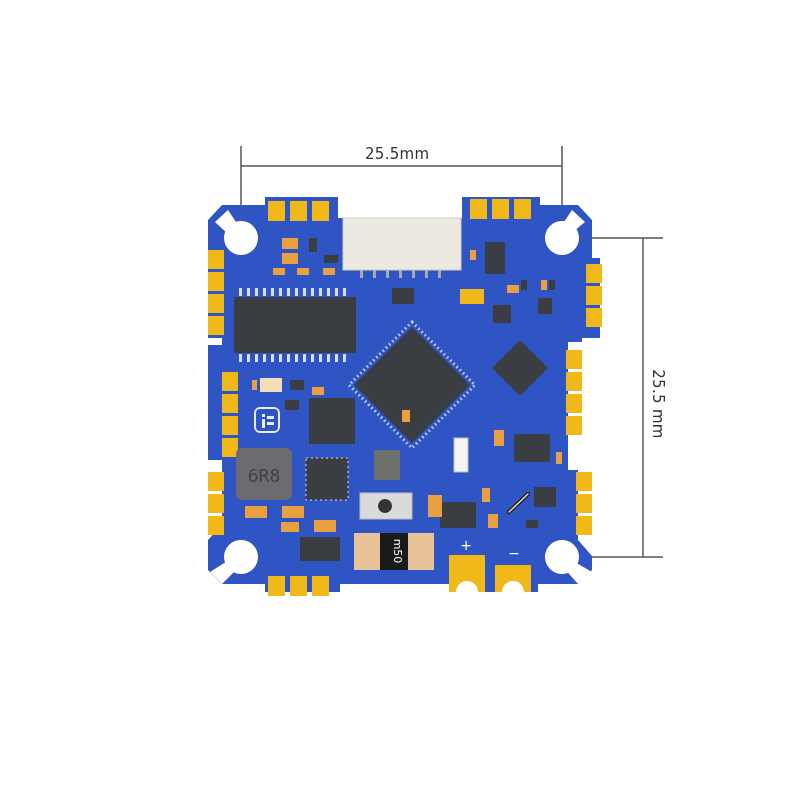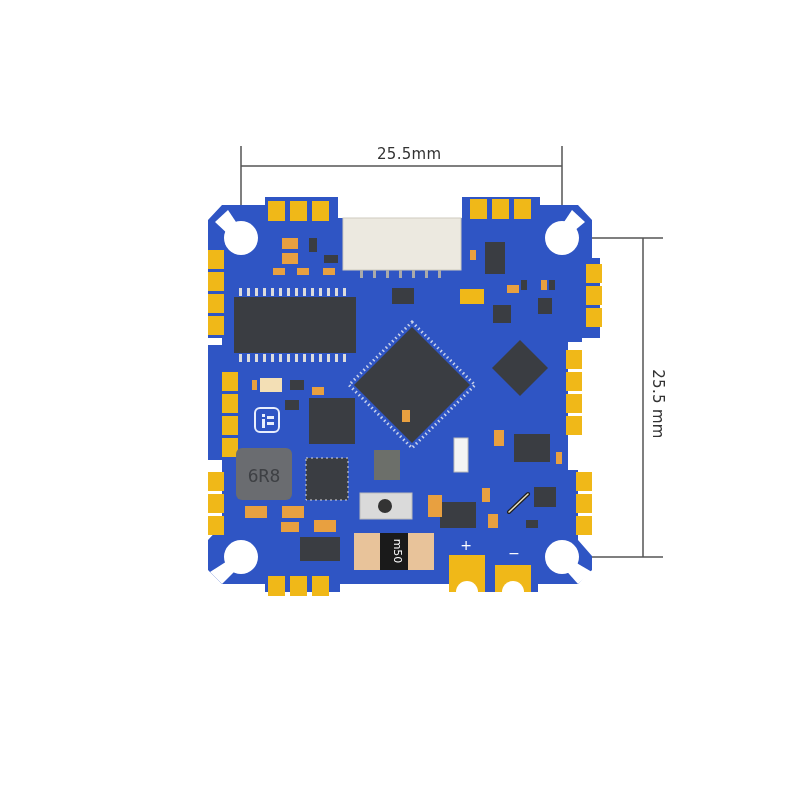--- a/index.html
+++ b/index.html
@@ -1,18 +1,18 @@
 <!DOCTYPE html>
 <html><head>
 <meta charset="utf-8">
 <style>
   html, body { margin:0; padding:0; background:#ffffff; }
   body { width:800px; height:800px; position:relative; overflow:hidden; font-family:"DejaVu Sans", "Liberation Sans", sans-serif; }
   #stage { position:absolute; left:0; top:0; width:800px; height:800px; }
-  .dim-label { position:absolute; font-size:15px; color:#333333; letter-spacing:0.3px;margin-left:12px; }
+  .dim-label { position:absolute; font-size:15px; color:#333333; letter-spacing:0.3px; }
   #dim-h-label { left:365px; top:145px; }
   #dim-v-label { left:638px; top:395px; transform:rotate(90deg); transform-origin:center; white-space:nowrap; width:80px; margin-left:-20px; text-align:center; }
 </style>
 </head>
 <body>
 
 <div id="stage">
   <svg width="800" height="800" viewBox="0 0 800 800" xmlns="http://www.w3.org/2000/svg">
 
     <g stroke="#555" stroke-width="1.5">

